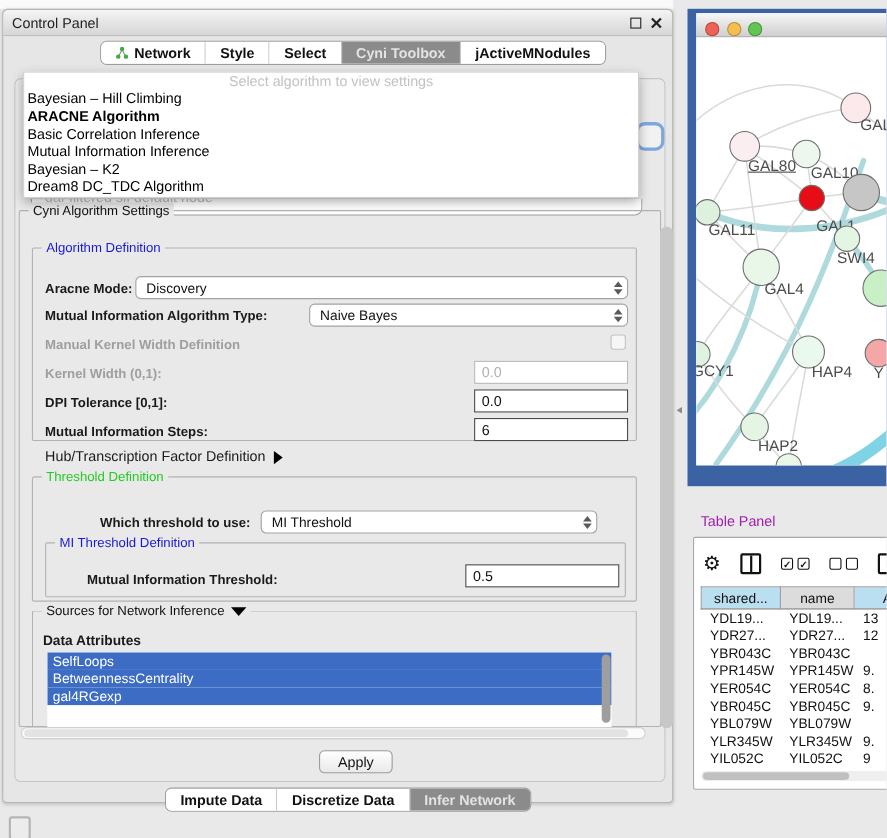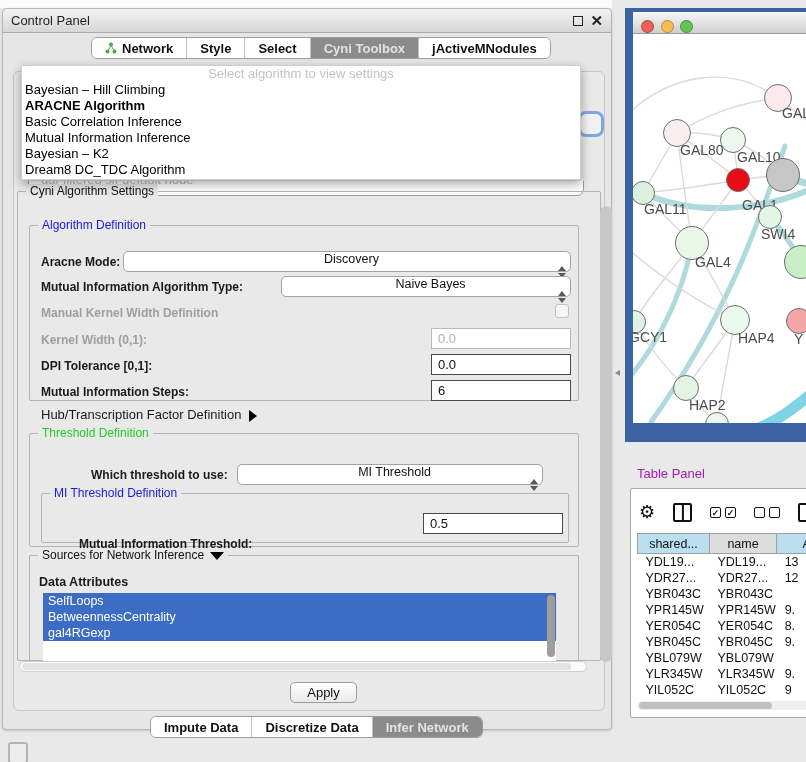--- a/index.html
+++ b/index.html
@@ -47,21 +47,21 @@
   .fieldset { position:absolute; border:1px solid #b2b2b2; border-radius:2px; }
   .legend { position:absolute; top:-8px; left:8px; background:#e9e9e9; padding:0 4px; font-size:12px; white-space:nowrap; }
   .legend.blue { color:#1a1ad6; }
   .legend.green { color:#23cc23; }
 
   .flabel { position:absolute; font-size:12px; font-weight:bold; color:#1a1a1a; white-space:nowrap; }
   .flabel.dim { color:#9e9e9e; }
   .plain-label { position:absolute; font-size:13px; color:#1a1a1a; white-space:nowrap; }
 
   .combo { position:absolute; background:#fff; border:1px solid #a3a3a3; border-radius:5px;
-    font-size:12.5px; display:flex; align-items:center; padding-left:9px; cursor:pointer; height:21px;flex-direction:column; }
+    font-size:12.5px; display:flex; align-items:center; padding-left:9px; cursor:pointer; height:21px; }
   .combo .stepper { margin-left:auto; width:16px; height:100%; display:flex; flex-direction:column;
     align-items:center; justify-content:center; gap:2px; }
   .tri-up { width:0; height:0; border-left:4px solid transparent; border-right:4px solid transparent; border-bottom:5px solid #5a5a5a; }
   .tri-dn { width:0; height:0; border-left:4px solid transparent; border-right:4px solid transparent; border-top:5px solid #5a5a5a; }
 
   .tfield { position:absolute; background:#fff; font-size:13px; text-align:left;
     padding:2px 6px 12px 6px; height:21px; }
   .tfield.strong { border:1.5px solid #4a4a4a; }
   .tfield.dim { border:1px solid #b9b9b9; color:#b0b0b0; }
 
@@ -217,21 +217,21 @@
   <div class="combo" style="left:234px; top:455px; width:306px;">
     <span>MI Threshold</span>
     <span class="stepper">
         <span class="tri-up"></span>
         <span class="tri-dn"></span>
       </span>
   </div>
   <div class="fieldset" style="left:38px; top:484px; width:528px; height:50px;">
     <span class="legend blue">MI Threshold Definition</span>
   </div>
-  <span class="flabel" style="left:48px; top:528px;padding-left:28px;">Mutual Information Threshold:</span>
+  <span class="flabel" style="left:48px; top:511px;padding-left:28px;">Mutual Information Threshold:</span>
   <span class="tfield strong" style="left:420px; top:504px; width:140px;">0.5</span>
 
   <div class="fieldset" style="left:26px; top:546px; width:550px; height:110px; border-bottom:none;">
     <span class="legend" style="background:#e9e9e9;">
       <span>Sources for Network Inference</span><span class="arrow-down"></span>
     </span>
   </div>
   <span class="flabel" style="left:36px; top:566px; font-size:12.5px;">Data Attributes</span>
   <div class="abs" id="attr-list">
       <div class="attr-item">SelfLoops</div>
@@ -293,21 +293,21 @@
           <path d="M 102,286 C 96,322 88,356 84,390" stroke="#dadada" stroke-width="1.4" fill="none" stroke-linecap="round"></path>
           <path d="M 53,354 C 62,368 73,379 84,390" stroke="#dadada" stroke-width="1.4" fill="none" stroke-linecap="round"></path>
           <path d="M 1,288 C 18,316 34,336 53,354" stroke="#dadada" stroke-width="1.4" fill="none" stroke-linecap="round"></path>
           <path d="M 145,64 C 158,74 170,84 182,92" stroke="#dadada" stroke-width="1.4" fill="none" stroke-linecap="round"></path>
           <path d="M -5,215 C 30,245 65,268 102,286" stroke="#dadada" stroke-width="1.4" fill="none" stroke-linecap="round"></path>
         </svg>
       <div id="nodes-layer">
           <div class="node" style="left: 131px; top: 50px; width: 28px; height: 28px; background: rgb(251, 233, 236);"></div>
           <span class="node-label" style="left: 149px; top: 71px;">GAL</span>
           <div class="node" style="left: 30px; top: 85px; width: 28px; height: 28px; background: rgb(251, 238, 240);"></div>
-          <span class="node-label" style="left: 47px; top: 108px;">GAL80</span>
+          <span class="node-label" style="left: 47px; top: 108px; text-decoration: underline;">GAL80</span>
           <div class="node" style="left: 87px; top: 93px; width: 26px; height: 26px; background: rgb(237, 247, 237);"></div>
           <span class="node-label" style="left: 104px; top: 115px;">GAL10</span>
           <div class="node" style="left: 133px; top: 124px; width: 34px; height: 34px; background: rgb(198, 198, 198);"></div>
           <div class="node" style="left: 93px; top: 134px; width: 24px; height: 24px; background: rgb(230, 13, 23);"></div>
           <span class="node-label" style="left: 109px; top: 153px; margin-top: 10px;">GAL1</span>
           <div class="node" style="left: -2px; top: 147px; width: 24px; height: 24px; background: rgb(222, 241, 222);"></div>
           <span class="node-label" style="left: 11px; top: 167px;">GAL11</span>
           <div class="node" style="left: 125px; top: 171px; width: 24px; height: 24px; background: rgb(227, 245, 227);"></div>
           <span class="node-label" style="left: 128px; top: 192px;">SWI4</span>
           <div class="node" style="left: 151px; top: 211px; width: 34px; height: 34px; background: rgb(200, 239, 198);"></div>

